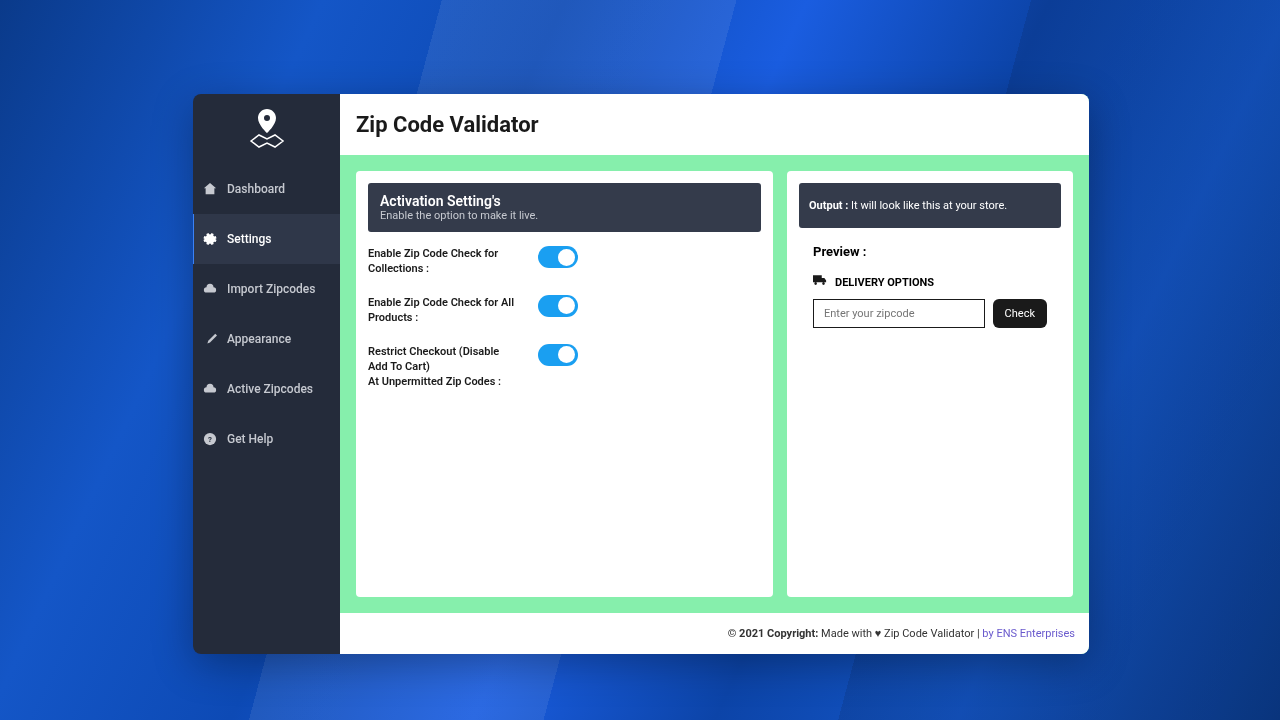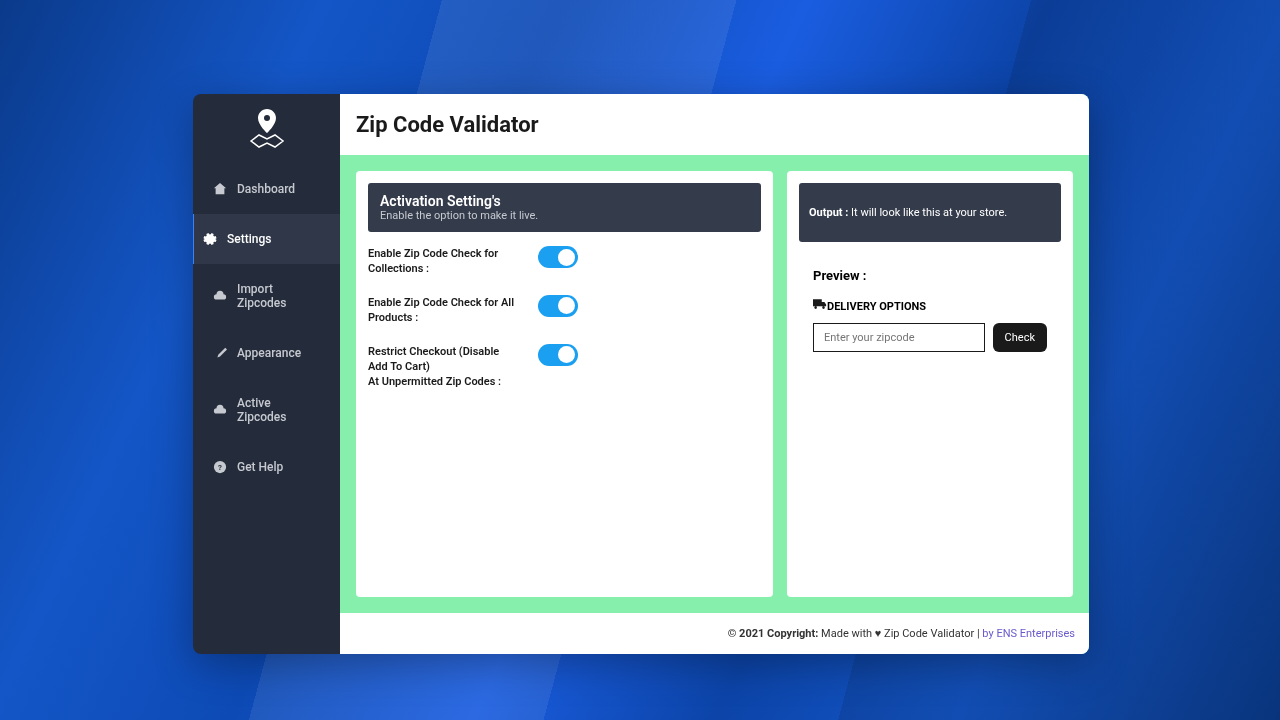--- a/index.html
+++ b/index.html
@@ -2,41 +2,41 @@
 <html><head>
 <meta charset="utf-8">
 <style>
 *{margin:0;padding:0;box-sizing:border-box;font-family:-apple-system,BlinkMacSystemFont,"Segoe UI",Roboto,Arial,sans-serif}
 body{width:1280px;height:720px;overflow:hidden;background:linear-gradient(115deg,#0a3a8a 0%,#1456c7 20%,#0d4ab5 35%,#1a5de0 50%,#0c44a8 65%,#1456c7 80%,#0a3a8a 100%);position:relative}
 body::before{content:"";position:absolute;inset:0;background:linear-gradient(105deg,transparent 30%,rgba(255,255,255,0.08) 30%,rgba(255,255,255,0.08) 50%,transparent 50%,transparent 70%,rgba(0,0,0,0.1) 70%);pointer-events:none}
 .app{position:absolute;top:94px;left:193px;width:896px;height:560px;border-radius:8px;overflow:hidden;display:flex;box-shadow:0 10px 40px rgba(0,0,0,0.3)}
 .sidebar{width:147px;background:#242b3a;display:flex;flex-direction:column}
 .logo{height:70px;display:flex;align-items:center;justify-content:center}
 .logo svg{width:48px;height:48px}
-.nav-item{display:flex;align-items:center;padding:18px 20px;color:#c6c9d0;font-size:12px;font-weight:500;cursor:pointer;gap:10px}
+.nav-item{display:flex;align-items:center;padding:18px 10px;color:#c6c9d0;font-size:12px;font-weight:500;cursor:pointer;gap:10px}
 .nav-item.active{background:#2f3749;color:#fff;border-left:1px solid #3b82f6;padding-left:9px}
 .nav-item .ico{width:14px;height:14px;flex-shrink:0;display:flex;align-items:center;justify-content:center}
 .main{flex:1;background:#86efac;display:flex;flex-direction:column}
 .header{background:#fff;padding:18px 16px}
 .header h1{font-size:22px;font-weight:700;color:#1a1a1a}
 .content{flex:1;padding:16px;display:flex;gap:14px}
 .card{background:#fff;border-radius:4px;padding:12px}
 .card-left{flex:1.5}
 .card-right{flex:1}
 .panel-head{background:#343b4b;color:#fff;padding:10px 12px;border-radius:3px;margin-bottom:14px}
 .panel-head .t{font-size:14px;font-weight:600;}
 .panel-head .s{font-size:11px;color:#c6c9d0}
-.output-bar{background:#343b4b;color:#fff;padding:23px 10px;border-radius:3px;font-size:11px;margin-bottom:26px}
+.output-bar{background:#343b4b;color:#fff;padding:16px 10px;border-radius:3px;font-size:11px;margin-bottom:16px}
 .output-bar b{font-weight:700}
 .setting-row{display:flex;align-items:flex-start;gap:20px;margin-bottom:18px}
 .setting-label{font-size:11px;font-weight:600;color:#1a1a1a;line-height:1.4;flex:1;max-width:150px}
 .toggle{width:40px;height:22px;background:#1a9ff1;border-radius:11px;position:relative;cursor:pointer;flex-shrink:0}
 .toggle::after{content:"";position:absolute;width:17px;height:17px;background:#fff;border-radius:50%;top:2.5px;right:3px}
 .preview-title{font-size:13px;font-weight:700;padding:0 14px 16px}
-.delivery-head{display:flex;align-items:center;padding:0 14px 10px;font-size:11px;font-weight:700}
+.delivery-head{display:flex;align-items:center;gap:8px;padding:0 14px 10px;font-size:11px;font-weight:700}
 .input-row{display:flex;gap:8px;padding:0 14px}
 .zip-input{flex:1;border:1.5px solid #1a1a1a;padding:7px 10px;font-size:11px;color:#888;outline:none}
 .check-btn{background:#1a1a1a;color:#fff;border:none;padding:7px 12px;font-size:11px;border-radius:6px;cursor:pointer}
 .footer{background:#fff;padding:14px;text-align:right;font-size:11px;color:#333}
 .footer b{font-weight:700}
 .footer .link{color:#6a5acd}
 .heart{color:#333}
 </style>
 </head>
 <body>

